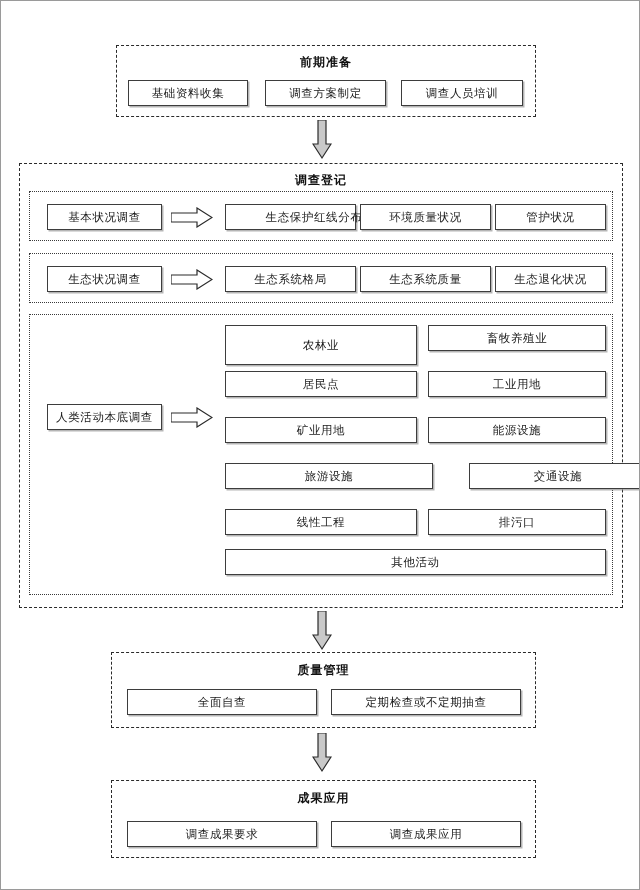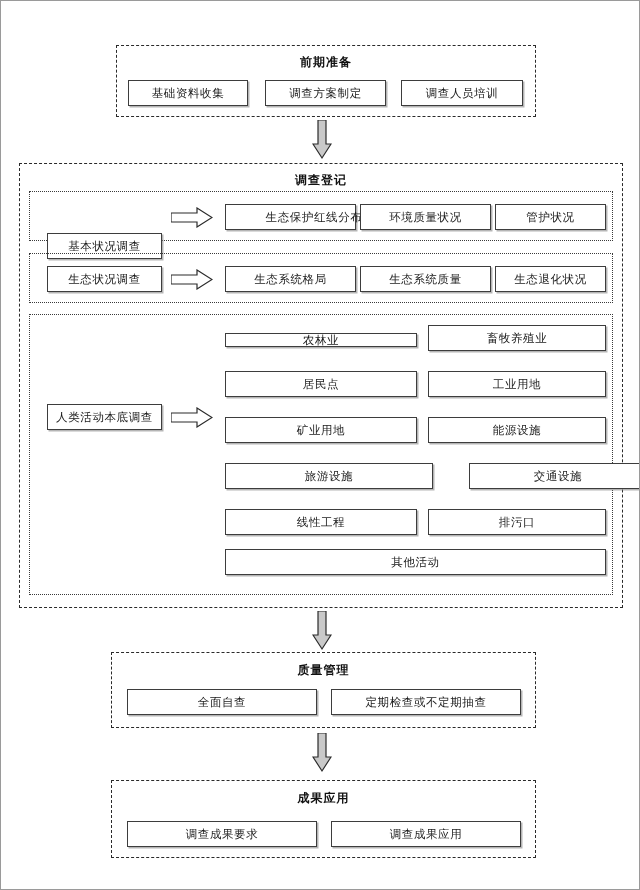--- a/index.html
+++ b/index.html
@@ -94,21 +94,21 @@
     <svg width="20" height="40" viewBox="0 0 20 40">
       <path d="M6 0 L14 0 L14 24 L19 24 L10 38 L1 24 L6 24 Z" fill="#c9c9c9" stroke="#2b2b2b" stroke-width="1.2"></path>
     </svg>
   </div>
 
   <div class="stage" style="left:18px; top:162px; width:604px; height:445px;">
     <div class="stage-title" style="top:8px;">调查登记</div>
   </div>
 
   <div class="subgroup" style="left:28px; top:190px; width:584px; height:50px;"></div>
-  <div class="node" style="left:46px; top:203px; width:115px; height:26px;margin-top:29px;">基本状况调查</div>
+  <div class="node" style="left:46px; top:203px; width:115px; height:26px;">基本状况调查</div>
   <div class="h-arrow" style="left:170px; top:206px; width:42px; height:21px;">
     <svg width="42" height="21" viewBox="0 0 42 21">
       <path d="M0 6 L26 6 L26 1 L41 10.5 L26 20 L26 15 L0 15 Z" fill="#ffffff" stroke="#2b2b2b" stroke-width="1.2"></path>
     </svg>
   </div>
   <div class="node" style="left:224px; top:203px; width:131px; height:26px;padding-left:47px;">生态保护红线分布</div>
   <div class="node" style="left:359px; top:203px; width:131px; height:26px;">环境质量状况</div>
   <div class="node" style="left:494px; top:203px; width:111px; height:26px;">管护状况</div>
 
   <div class="subgroup" style="left:28px; top:252px; width:584px; height:50px;"></div>
@@ -123,21 +123,21 @@
   <div class="node" style="left:494px; top:265px; width:111px; height:26px;">生态退化状况</div>
 
   <div class="subgroup" style="left:28px; top:313px; width:584px; height:281px;"></div>
   <div class="node" style="left:46px; top:403px; width:115px; height:26px;">人类活动本底调查</div>
   <div class="h-arrow" style="left:170px; top:406px; width:42px; height:21px;">
     <svg width="42" height="21" viewBox="0 0 42 21">
       <path d="M0 6 L26 6 L26 1 L41 10.5 L26 20 L26 15 L0 15 Z" fill="#ffffff" stroke="#2b2b2b" stroke-width="1.2"></path>
     </svg>
   </div>
 
-  <div class="node" style="left:224px; top:324px; width:192px; height:14px;margin-top:8px;">农林业</div>
+  <div class="node" style="left:224px; top:324px; width:192px; height:40px;">农林业</div>
   <div class="node" style="left:427px; top:324px; width:178px; height:26px;">畜牧养殖业</div>
 
   <div class="node" style="left:224px; top:370px; width:192px; height:26px;">居民点</div>
   <div class="node" style="left:427px; top:370px; width:178px; height:26px;">工业用地</div>
 
   <div class="node" style="left:224px; top:416px; width:192px; height:26px;">矿业用地</div>
   <div class="node" style="left:427px; top:416px; width:178px; height:26px;">能源设施</div>
 
   <div class="node" style="left:224px; top:462px; width:208px; height:26px;text-align:right;">旅游设施</div>
   <div class="node" style="left:427px; top:462px; width:178px; height:26px;margin-left:41px;">交通设施</div>

